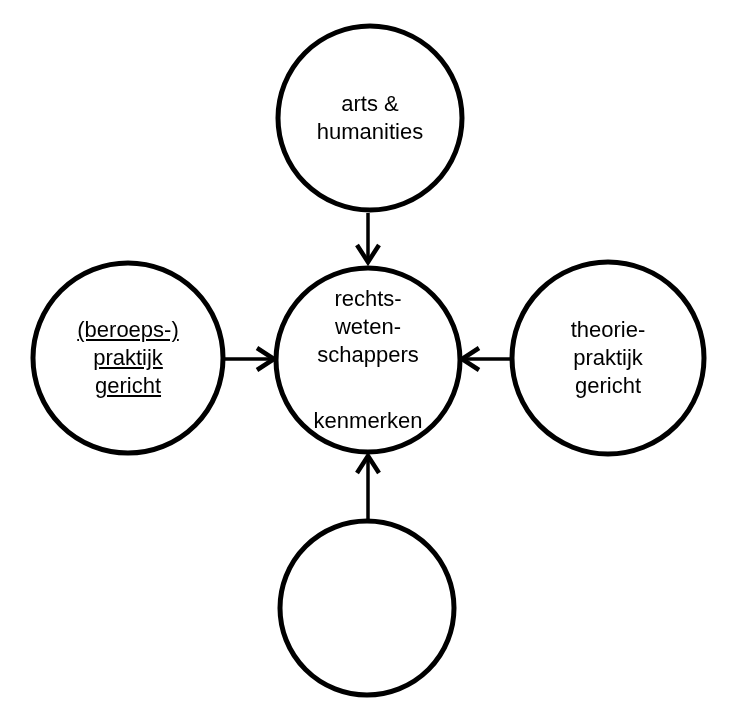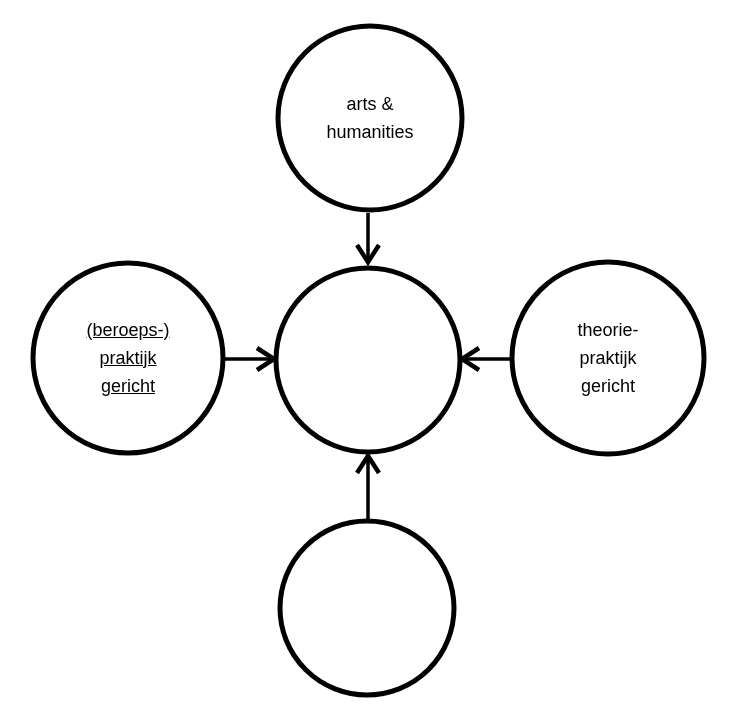--- a/index.html
+++ b/index.html
@@ -21,21 +21,21 @@
     left: 0;
     top: 0;
     width: 736px;
     height: 704px;
   }
   .node-label {
     position: absolute;
     transform: translate(-50%, -50%);
     text-align: center;
     white-space: pre-line;
-    font-size: 18px;
+    font-size: 22px;
     line-height: 28px;
     color: #000000;
   }
   .node-label.top    { left: 370px; top: 118px; }
   .node-label.left   { left: 128px; top: 358px; text-decoration: underline; }
   .node-label.right  { left: 608px; top: 358px; }
   .node-label.bottom { left: 367px; top: 608px; }
   .node-label.center { left: 368px; top: 360px; }
   .center-sub {
     margin-top: 10px;
@@ -81,14 +81,20 @@
 
   <div class="node-label left">(beroeps-)
 praktijk
 gericht</div>
 
   <div class="node-label right">theorie-
 praktijk
 gericht</div>
 
 
+  <div class="node-label center">
+    <div>rechts-
+weten-
+schappers</div>
+    <div class="center-sub">kenmerken</div>
+  </div>
 
 </div>
 
 </body></html>

